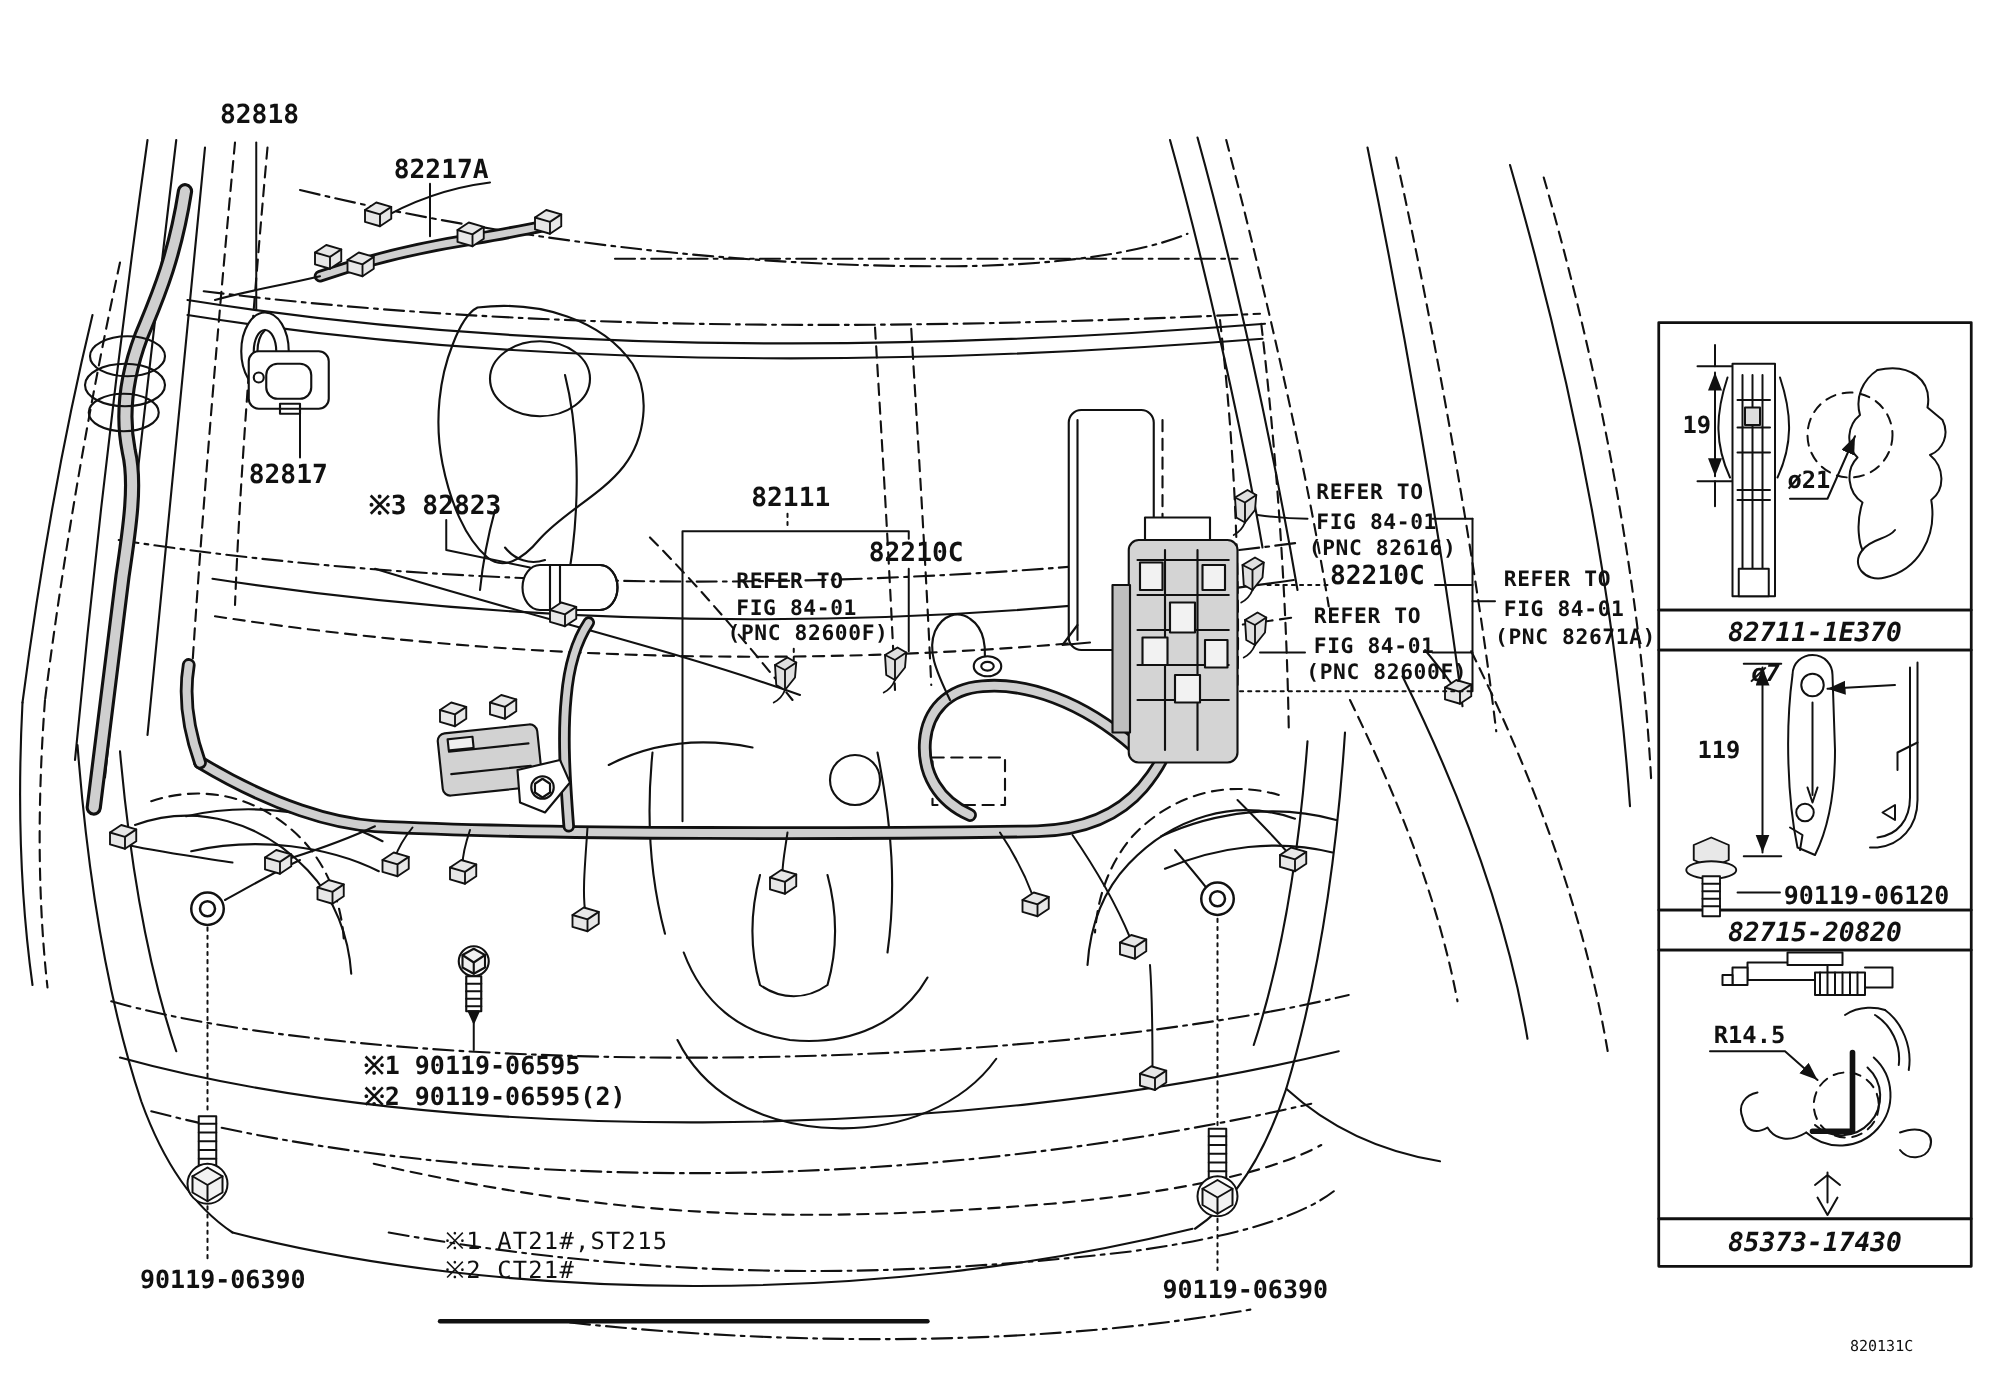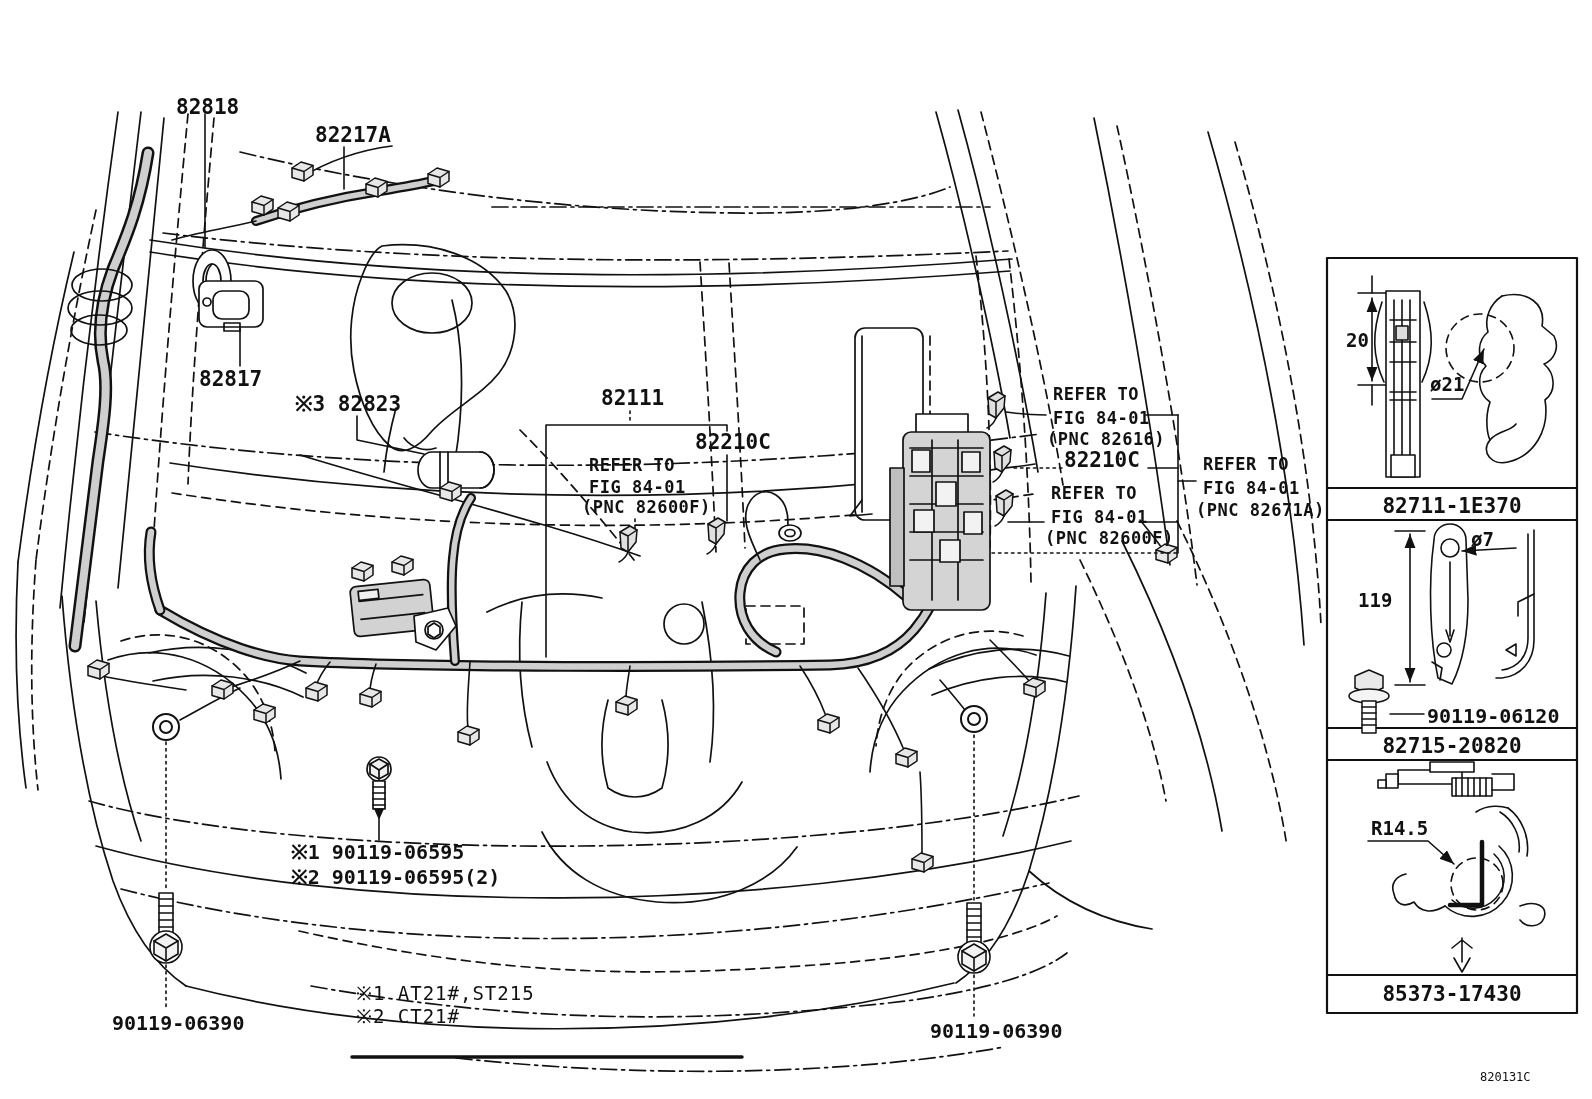--- a/index.html
+++ b/index.html
@@ -5,21 +5,21 @@
   html,body{margin:0;padding:0;background:#fff;}
   #stage{position:relative;width:1592px;height:1099px;background:#ffffff;overflow:hidden;
          font-family:"DejaVu Sans Mono","Liberation Mono",monospace;color:#111;}
   svg{position:absolute;left:0;top:0;}
   .lbl{position:absolute;white-space:pre;line-height:1.05;}
   .pn{font-weight:bold;font-size:21px;letter-spacing:0px;}
   .pn-sm{font-weight:bold;font-size:20px;}
   .ref{font-weight:bold;font-size:17px;letter-spacing:0.5px;}
   .fn{font-size:19px;letter-spacing:1px;}
   .dim{font-weight:bold;font-size:19px;}
-  .bar-label{position:absolute;left:1327px;width:250px;text-align:center;font-weight:bold;font-size:21px;}
+  .bar-label{position:absolute;left:1327px;width:250px;text-align:center;font-weight:bold;font-size:21px;font-style:italic;}
   .code{font-size:12px;}
 </style>
 </head>
 <body>
 
 <div id="stage">
 
 <svg width="1592" height="1099" viewBox="0 0 1592 1099" fill="none" stroke="#111" stroke-width="1.7" stroke-linecap="round" stroke-linejoin="round">
   <defs>
     <marker id="arr" markerWidth="11" markerHeight="9" refX="9" refY="3.5" orient="auto-start-reverse">
@@ -341,21 +341,21 @@
     <path d="M1494,854 A24,24 0 1 1 1452,900"></path>
     <path d="M1445,906 C1432,914 1420,912 1414,902 C1404,908 1396,904 1394,894 C1390,884 1396,876 1406,874"></path>
     <path d="M1482,842 V905 M1450,905 H1482" stroke-width="4.5"></path>
     <path d="M1520,906 C1536,900 1548,906 1544,918 C1540,928 1526,928 1520,920"></path>
     <path d="M1462,938 L1462,962 M1452,948 L1462,940 L1472,948 M1454,958 L1462,972 L1470,958"></path>
   </g>
 
   <path d="M352,1057 H742" stroke-width="3.5"></path>
 </svg>
 
-<div class="lbl pn" style="left:176px;top:96px;">82818</div>
+<div class="lbl pn" style="left:176px;top:80px;">82818</div>
 <div class="lbl pn" style="left:315px;top:124px;">82217A</div>
 <div class="lbl pn" style="left:199px;top:368px;">82817</div>
 <div class="lbl pn" style="left:295px;top:393px;">※3 82823</div>
 <div class="lbl pn" style="left:601px;top:387px;text-align:center;">82111</div>
 <div class="lbl pn" style="left:695px;top:431px;">82210C</div>
 
 <div class="lbl ref" style="left:589px;top:457px;">REFER TO</div>
 <div class="lbl ref" style="left:589px;top:479px;">FIG 84-01</div>
 <div class="lbl ref" style="left:582px;top:499px;">(PNC 82600F)</div>
 
@@ -371,25 +371,25 @@
 <div class="lbl ref" style="left:1196px;top:502px;">(PNC 82671A)</div>
 
 <div class="lbl pn-sm" style="left:291px;top:842px;">※1 90119-06595</div>
 <div class="lbl pn-sm" style="left:291px;top:867px;">※2 90119-06595(2)</div>
 <div class="lbl pn-sm" style="left:112px;top:1013px;">90119-06390</div>
 <div class="lbl pn-sm" style="left:930px;top:1021px;">90119-06390</div>
 
 <div class="lbl fn" style="left:356px;top:984px;">※1 AT21#,ST215</div>
 <div class="lbl fn" style="left:356px;top:1007px;">※2 CT21#</div>
 
-<div class="lbl dim" style="left:1346px;top:331px;">20</div>
+<div class="lbl dim" style="left:1346px;top:331px;">19</div>
 <div class="lbl dim" style="left:1430px;top:375px;">ø21</div>
 <div class="bar-label" style="top:494px;">82711-1E370</div>
 <div class="lbl dim" style="left:1358px;top:591px;">119</div>
-<div class="lbl dim" style="left:1471px;top:530px;">ø7</div>
+<div class="lbl dim" style="left:1401px;top:530px;font-style:italic;">ø7</div>
 <div class="lbl pn-sm" style="left:1427px;top:706px;">90119-06120</div>
 <div class="bar-label" style="top:734px;">82715-20820</div>
 <div class="lbl dim" style="left:1371px;top:819px;">R14.5</div>
 <div class="bar-label" style="top:982px;">85373-17430</div>
 
 <div class="lbl code" style="left:1480px;top:1071px;">820131C</div>
 
 </div>
 
 </body></html>

